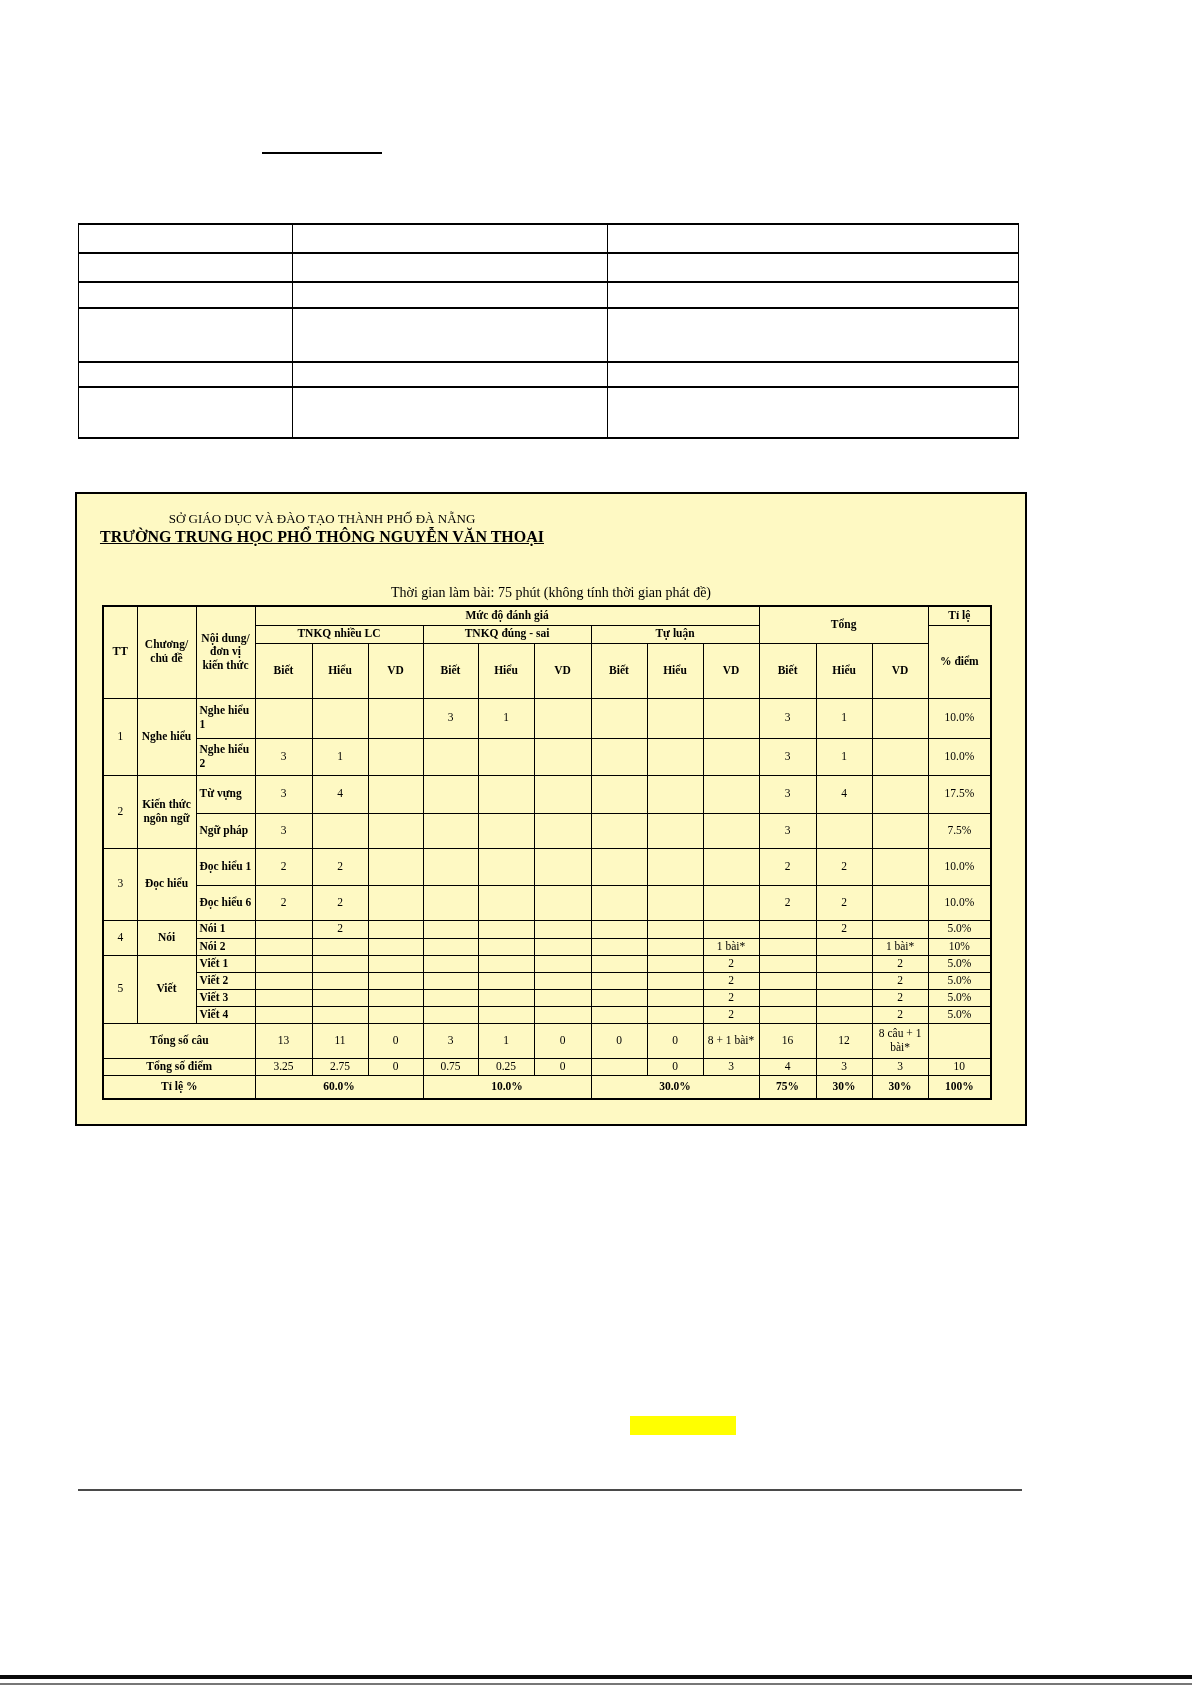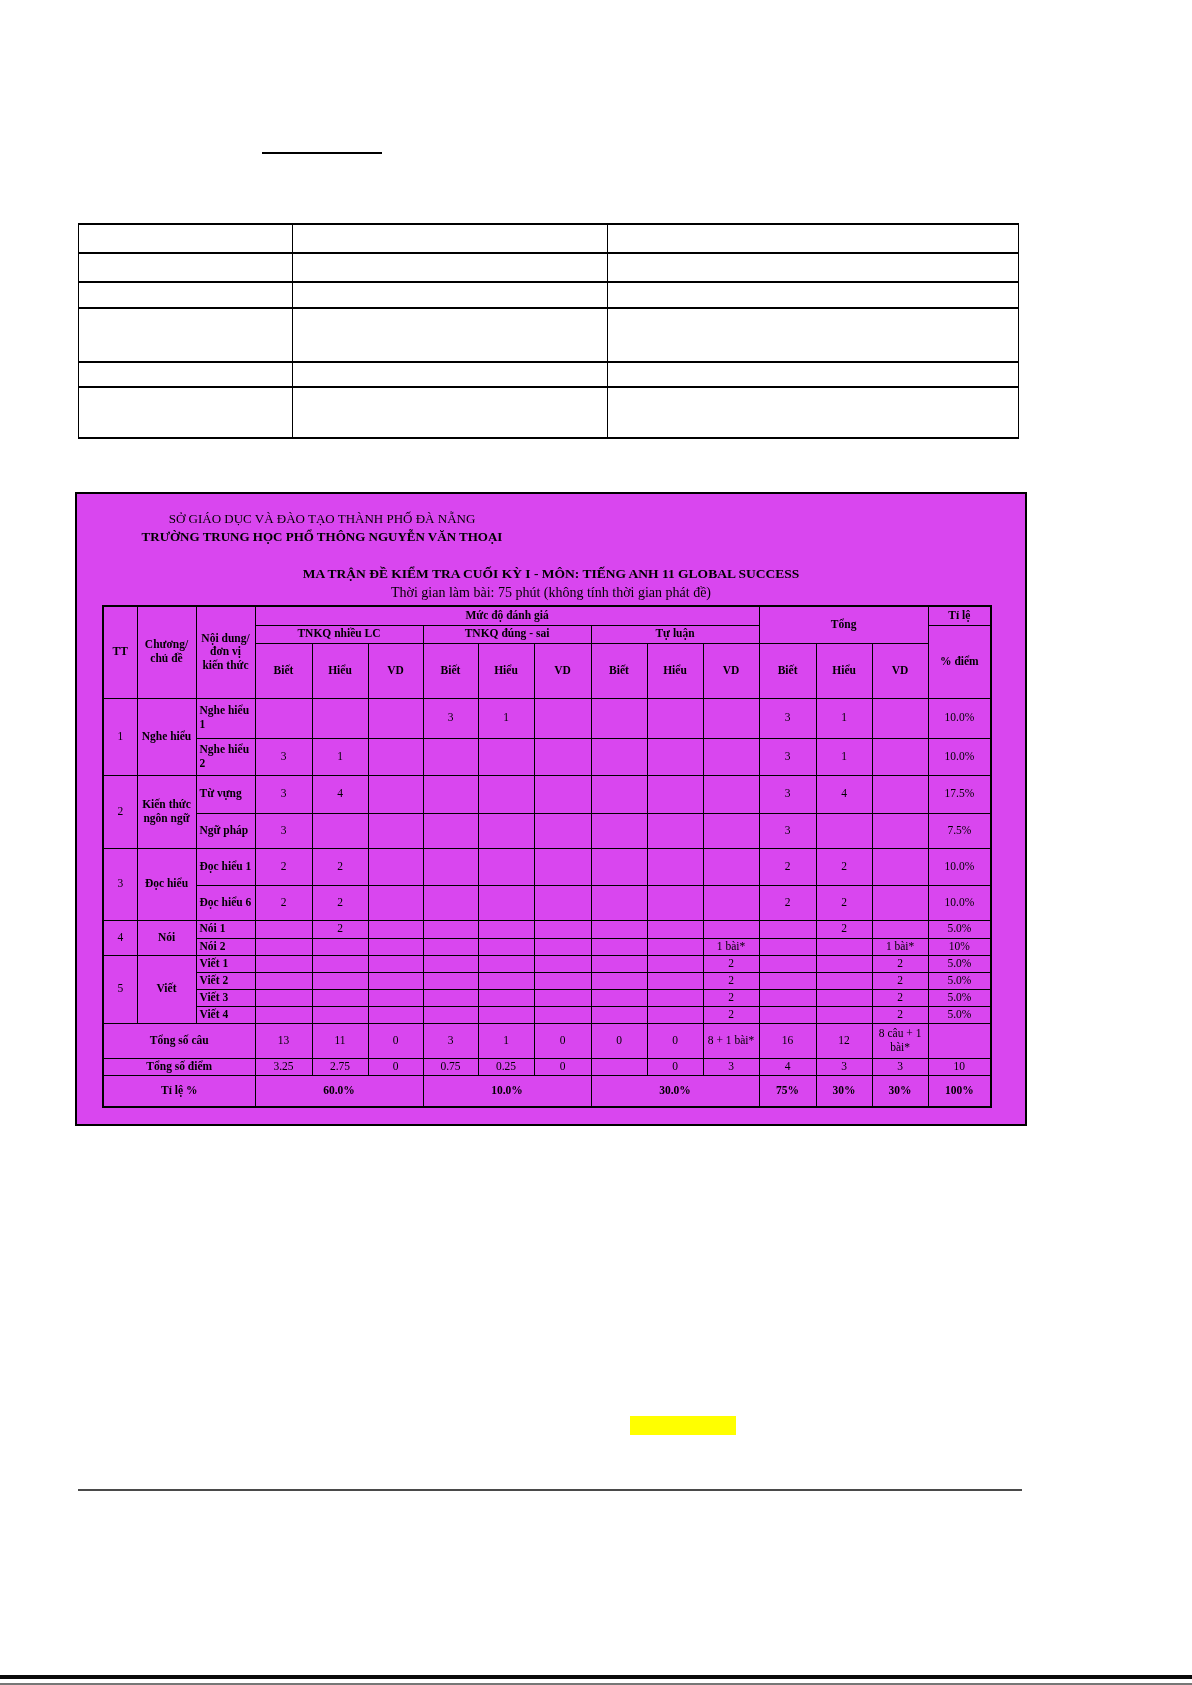--- a/index.html
+++ b/index.html
@@ -10,23 +10,23 @@
   }
 
   
   .blank-underline{position:absolute;left:262px;top:144px;width:120px;height:8px;border-bottom:2px solid #000}
 
   
   .info-table{position:absolute;left:78px;top:223px;border-collapse:collapse;table-layout:fixed}
   .info-table td{border:1px solid #000;border-top-width:2px;border-bottom-width:2px;padding:0}
 
   
-  .matrix-box{position:absolute;left:75px;top:492px;width:948px;height:630px;border:2px solid #000;background:#d946ef}
+  .matrix-box{position:absolute;left:75px;top:492px;width:948px;height:630px;border:2px solid #000;background:#fef9c3}
   .org-block{position:absolute;left:22px;top:16px;width:446px;text-align:center;font-size:13px;line-height:18px}
-  .org-block .org2{font-weight:bold;font-size:13px}
+  .org-block .org2{font-weight:bold;text-decoration:underline;font-size:16px}
   .exam-block{position:absolute;left:520px;top:18px;width:312px;text-align:center;font-weight:bold;font-size:12.5px;line-height:16px}
   .doc-title{position:absolute;left:0;top:72px;width:100%;text-align:center;font-weight:bold;font-size:13.5px}
   .doc-subtitle{position:absolute;left:0;top:91px;width:100%;text-align:center;font-size:14px}
 
   
   .matrix{position:absolute;left:25px;top:111px;width:888px;border-collapse:collapse;table-layout:fixed;border:2px solid #000}
   .matrix td{
     border:1px solid #000;font-size:11.5px;line-height:1.2;
     text-align:center;vertical-align:middle;padding:0 2px;overflow:hidden;
   }
@@ -87,21 +87,20 @@
     </table>
 
   <div class="matrix-box">
 
     <div class="org-block">
       <div class="org1">SỞ GIÁO DỤC VÀ ĐÀO TẠO THÀNH PHỐ ĐÀ NẴNG</div>
       <div class="org2">TRƯỜNG TRUNG HỌC PHỔ THÔNG NGUYỄN VĂN THOẠI</div>
     </div>
 
 
-    <div class="doc-title">MA TRẬN ĐỀ KIỂM TRA CUỐI KỲ I - MÔN: TIẾNG ANH 11 GLOBAL SUCCESS</div>
     <div class="doc-subtitle">Thời gian làm bài: 75 phút (không tính thời gian phát đề)</div>
 
     <table class="matrix">
       <colgroup>
         <col style="width:34px">
           <col style="width:59px">
           <col style="width:59px">
         <col style="width:57px">
           <col style="width:56px">
           <col style="width:55px">
@@ -381,21 +380,21 @@
         <td>0</td>
         <td></td>
         <td>0</td>
         <td>3</td>
         <td>4</td>
         <td>3</td>
         <td>3</td>
         <td>10</td>
       </tr>
 
-      <tr style="height:32px">
+      <tr style="height:24px">
         <td colspan="3" class="b">Tỉ lệ %</td>
         <td colspan="3" class="b">60.0%</td>
         <td colspan="3" class="b">10.0%</td>
         <td colspan="3" class="b">30.0%</td>
         <td class="b">75%</td>
         <td class="b">30%</td>
         <td class="b">30%</td>
         <td class="b">100%</td>
       </tr>
     </tbody>

